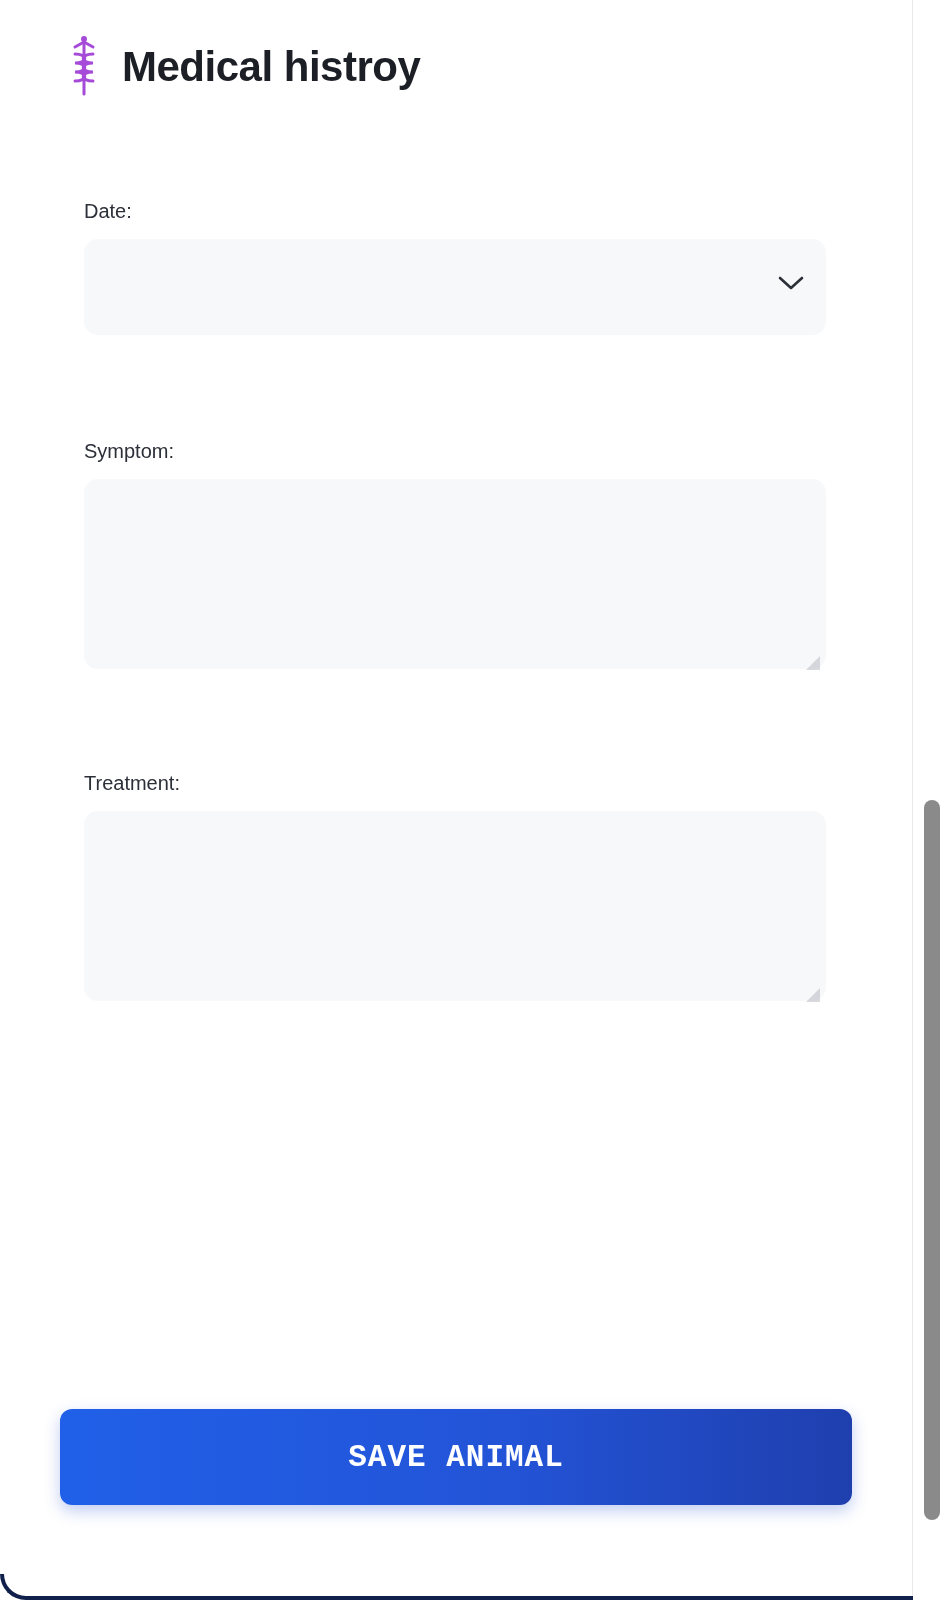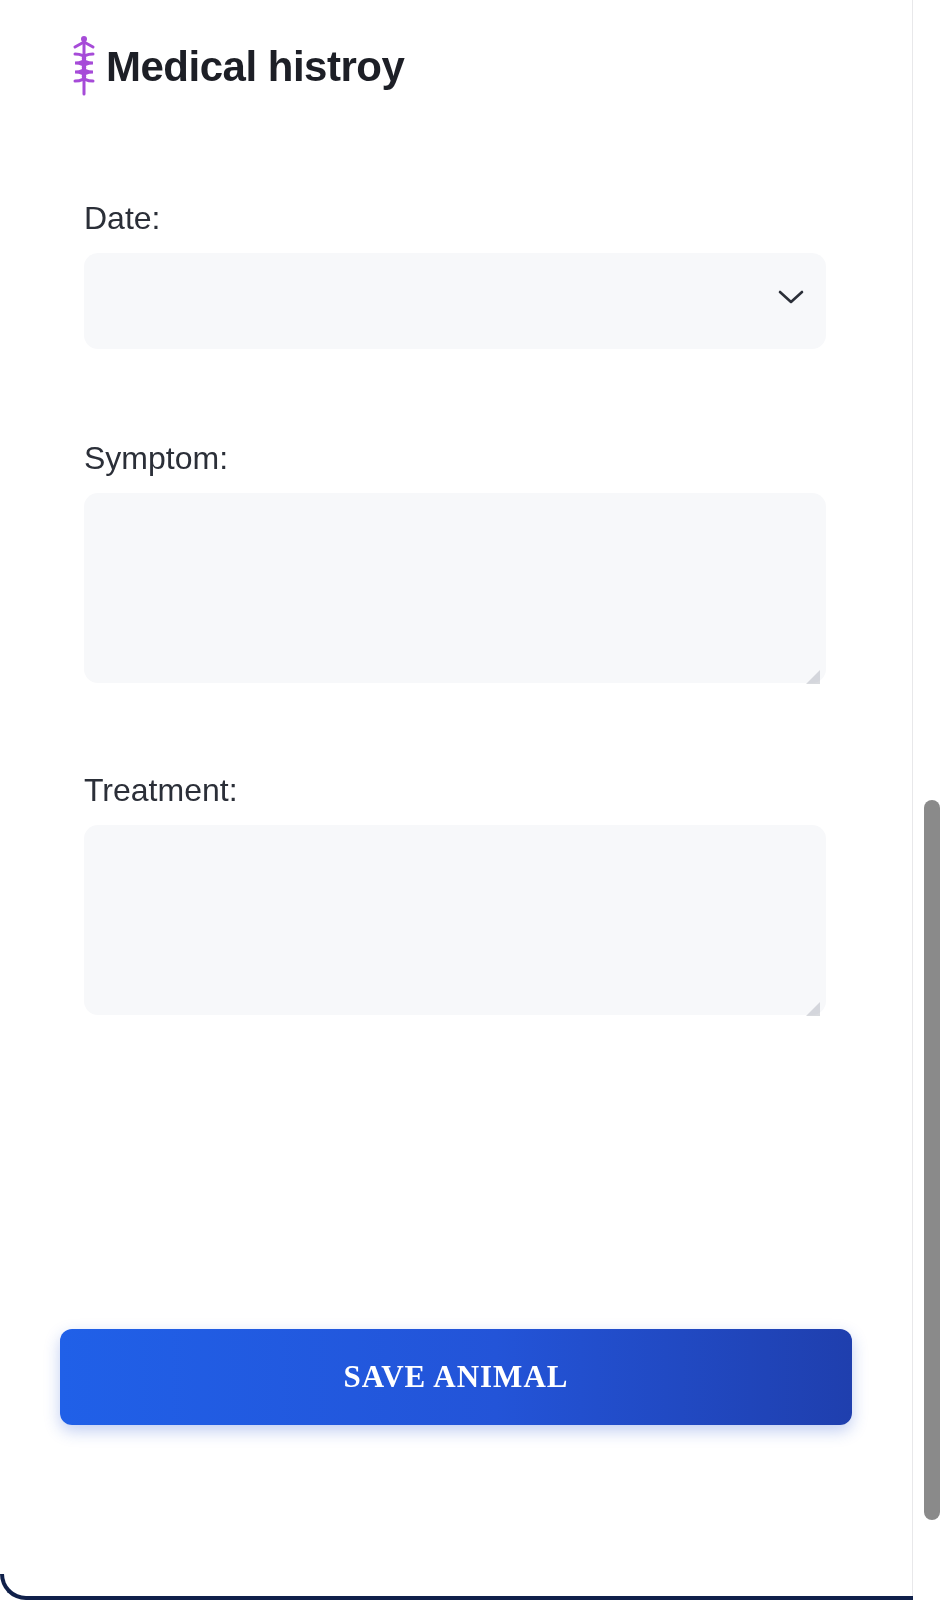--- a/index.html
+++ b/index.html
@@ -45,20 +45,21 @@
     box-sizing: border-box;
     pointer-events: none;
   }
 
   .header {
     position: absolute;
     left: 62px;
     top: 36px;
     display: flex;
     align-items: center;
+    gap: 16px;
   }
 
   .header-icon {
     width: 44px;
     height: 62px;
     display: block;
   }
 
   .header-title {
     font-size: 42px;
@@ -69,21 +70,21 @@
     white-space: nowrap;
   }
 
   .field-block {
     position: absolute;
     left: 84px;
     width: 742px;
   }
 
   .field-label {
-    font-size: 32px;
+    font-size: 20px;
     color: #2b2f38;
     font-weight: 400;
     margin-bottom: 16px;
     display: block;
   }
 
   .select-box {
     position: relative;
     width: 742px;
     height: 96px;
@@ -151,31 +152,31 @@
     font-size: 29px;
     font-weight: 700;
     letter-spacing: 0.6px;
     font-family: "Liberation Sans", sans-serif;
     cursor: pointer;
   }
 
   .save-btn {
     position: absolute;
     left: 60px;
-    top: 1329px;
+    top: 1409px;
     width: 792px;
     height: 96px;
     border: none;
     border-radius: 12px;
     background: linear-gradient(90deg, #2060e8 0%, #2354d8 55%, #1f3fae 100%);
     color: #ffffff;
     font-size: 31px;
     font-weight: 700;
     letter-spacing: 1px;
-    font-family: Liberation Serif, serif;
+    font-family: Liberation Mono, monospace;
     box-shadow: 0 6px 16px rgba(32,80,210,0.28);
     cursor: pointer;
   }
 
   
   .scroll-track {
     position: absolute;
     right: 0;
     top: 0;
     width: 32px;

